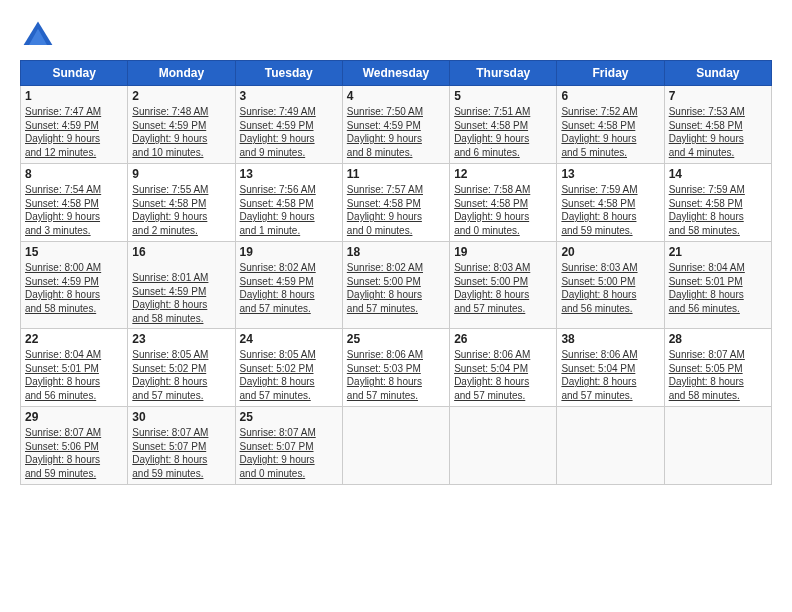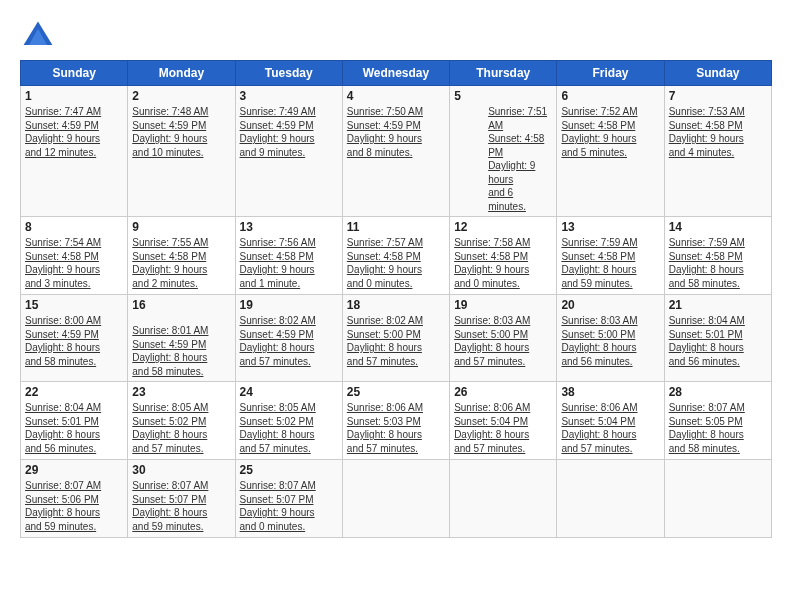--- a/index.html
+++ b/index.html
@@ -161,21 +161,21 @@
           </td>
           <td>
             <span class="day-number">4</span>
             <div class="cell-text" style="white-space: pre-line;">Sunrise: 7:50 AM
 Sunset: 4:59 PM
 Daylight: 9 hours
 and 8 minutes.</div>
           </td>
           <td>
             <span class="day-number">5</span>
-            <div class="cell-text" style="white-space: pre-line; margin-left: 34px;">Sunrise: 7:51 AM
+            <div class="cell-text" style="white-space: pre-line;">Sunrise: 7:51 AM
 Sunset: 4:58 PM
 Daylight: 9 hours
 and 6 minutes.</div>
           </td>
           <td>
             <span class="day-number">6</span>
             <div class="cell-text" style="white-space: pre-line;">Sunrise: 7:52 AM
 Sunset: 4:58 PM
 Daylight: 9 hours
 and 5 minutes.</div>

